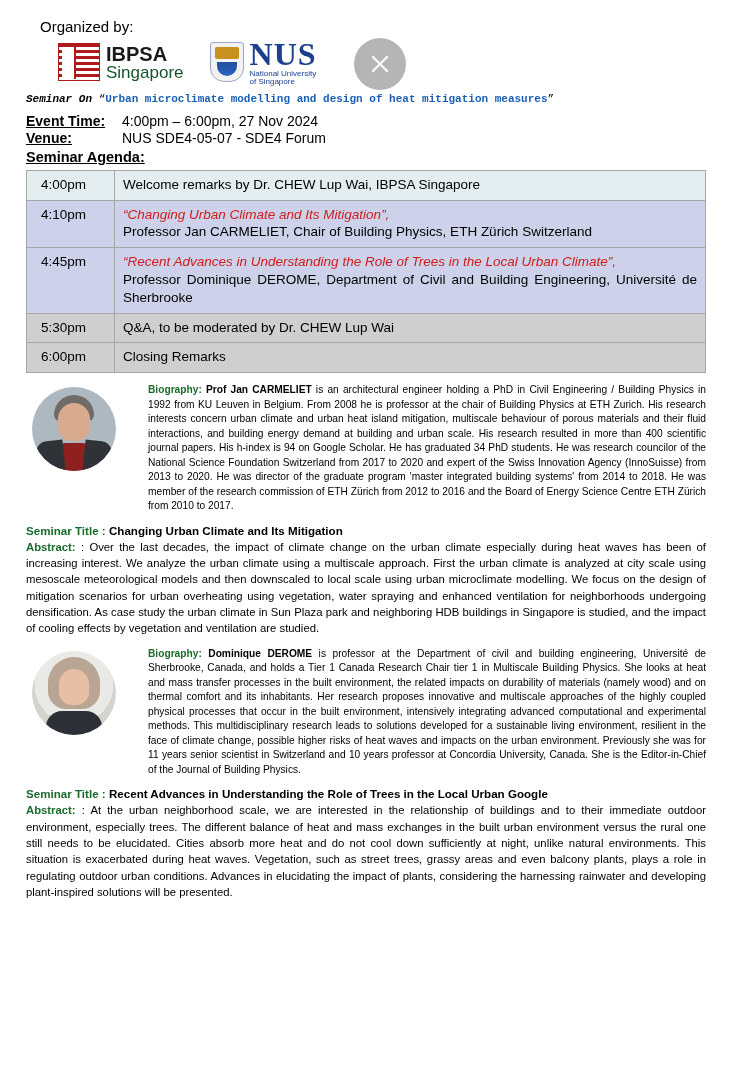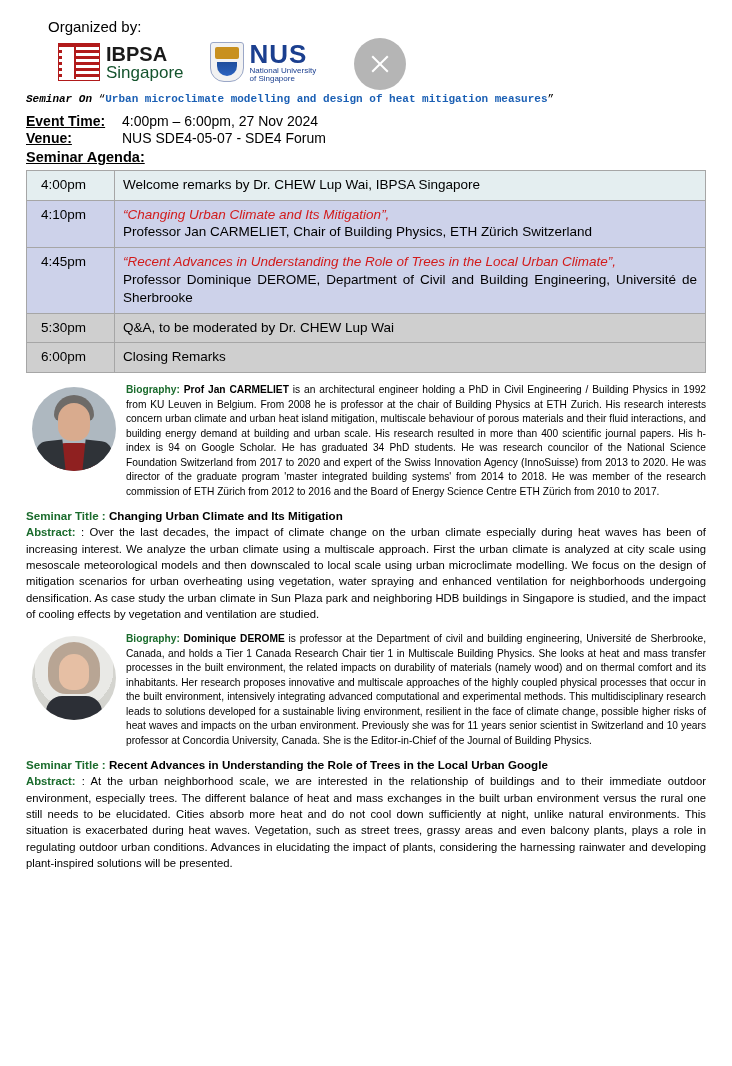--- a/index.html
+++ b/index.html
@@ -16,21 +16,21 @@
   .page {
     position: relative;
     width: 732px;
     height: 1066px;
     padding: 12px 26px 0 26px;
   }
 
   
   .organized-by {
     font-size: 15px;
-    margin: 6px 0 4px 22px;
+    margin: 6px 0 4px 14px;
   }
   .logo-row {
     display: flex;
     align-items: center;
     gap: 26px;
     margin-left: 32px;
     height: 46px;
     position: relative;
   }
   
@@ -79,21 +79,21 @@
     border-radius: 2px;
   }
   .nus-crest::after {
     content: "";
     position: absolute; left: 6px; top: 19px; right: 6px; bottom: 5px;
     background: linear-gradient(#1f4e9c, #2b63c0);
     border-radius: 0 0 10px 10px;
   }
   .nus-text { line-height: 1.0; }
   .nus-text .n1 {
-    font-size: 26px; font-weight: bold; color: #1b3f8f; letter-spacing: 1px;
+    font-size: 32px; font-weight: bold; color: #1b3f8f; letter-spacing: 1px; font-family: Liberation Serif, serif;
   }
   .nus-text .n2 { font-size: 8px; color: #1b3f8f; }
   .nus-text .n3 { font-size: 8px; color: #1b3f8f; }
 
   
   .overlay-circle {
     position: absolute;
     left: 354px; top: 38px;
     width: 52px; height: 52px;
     border-radius: 50%;
@@ -160,21 +160,21 @@
   .row-a td { background: #e4eef0; }
   .row-b td { background: #cdd2ea; }
   .row-c td { background: #cdd2ea; }
   .row-d td { background: #cfcfcf; }
   .row-e td { background: #cfcfcf; }
   .talk-title { color: #d21b1b; font-style: italic; }
 
   
   .bio {
     display: flex;
-    gap: 4px;
+    gap: 26px;
     margin-top: 10px;
     align-items: flex-start;
   }
   .bio .photo-wrap {
     flex: 0 0 96px;
     display: flex;
     justify-content: center;
     padding-top: 4px;
   }
   .photo {

